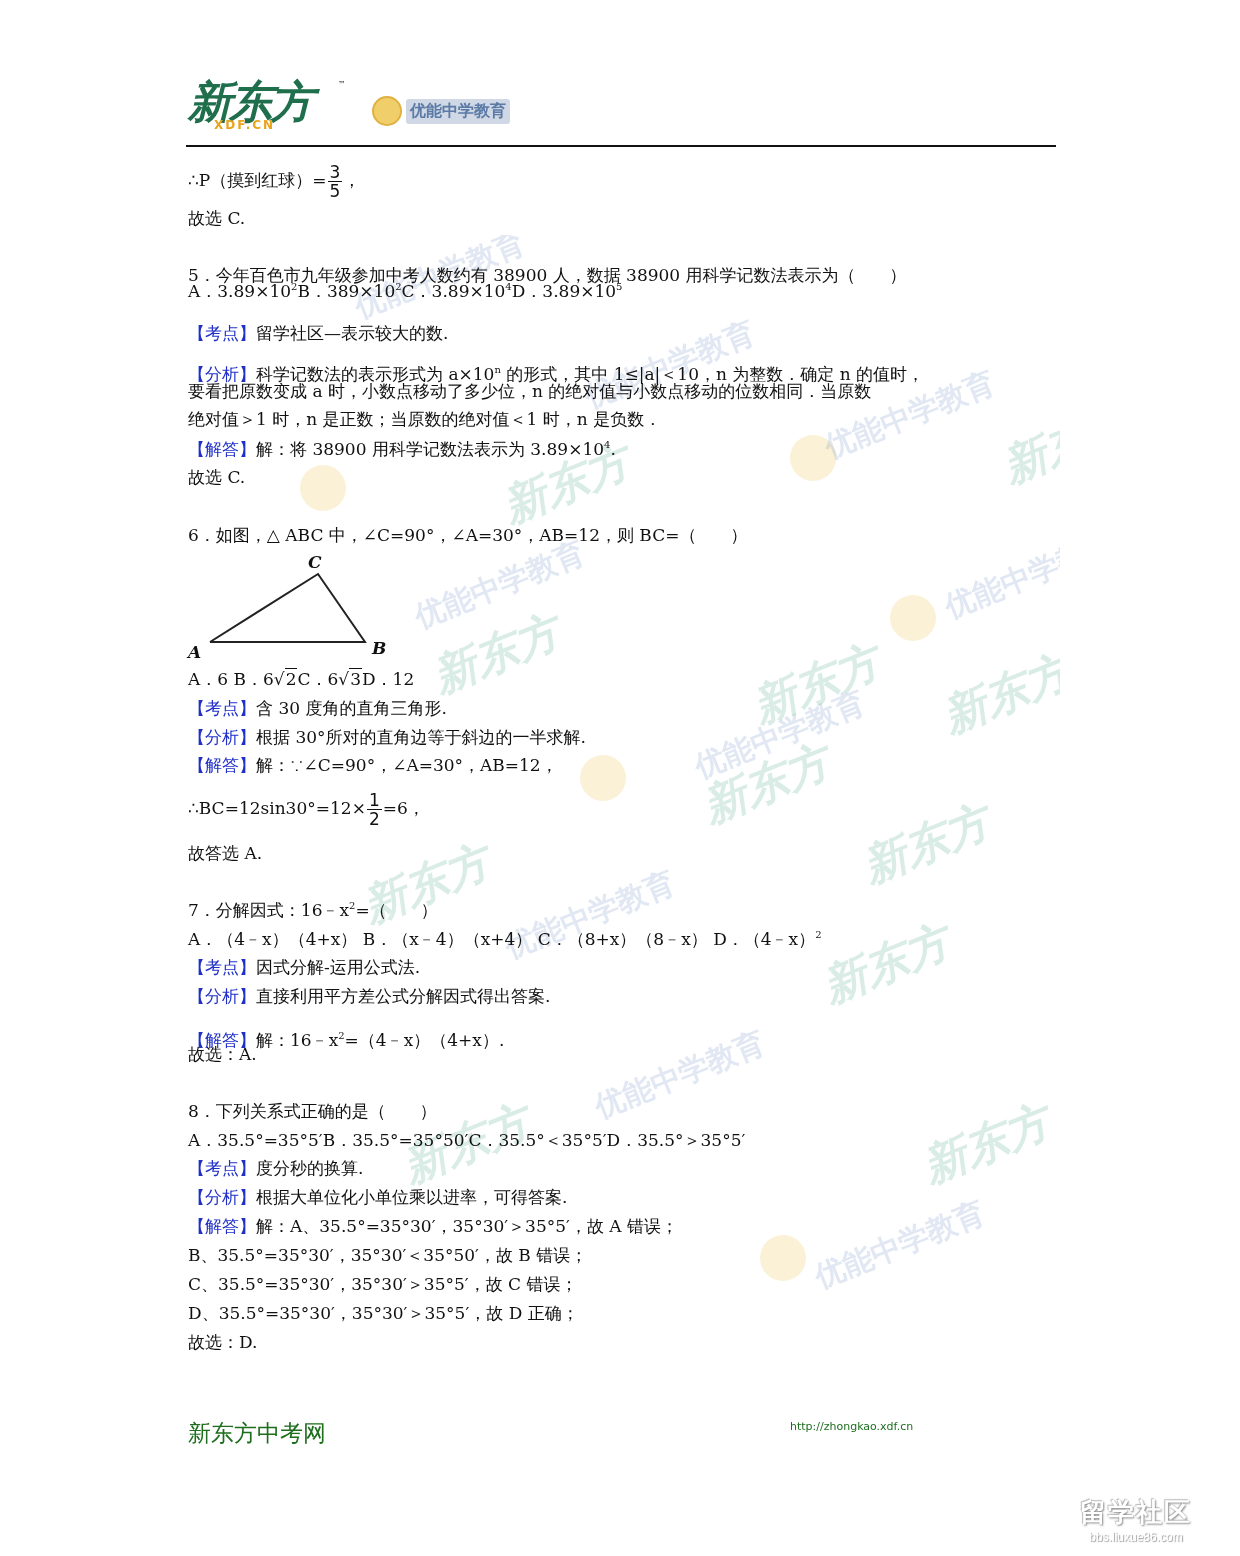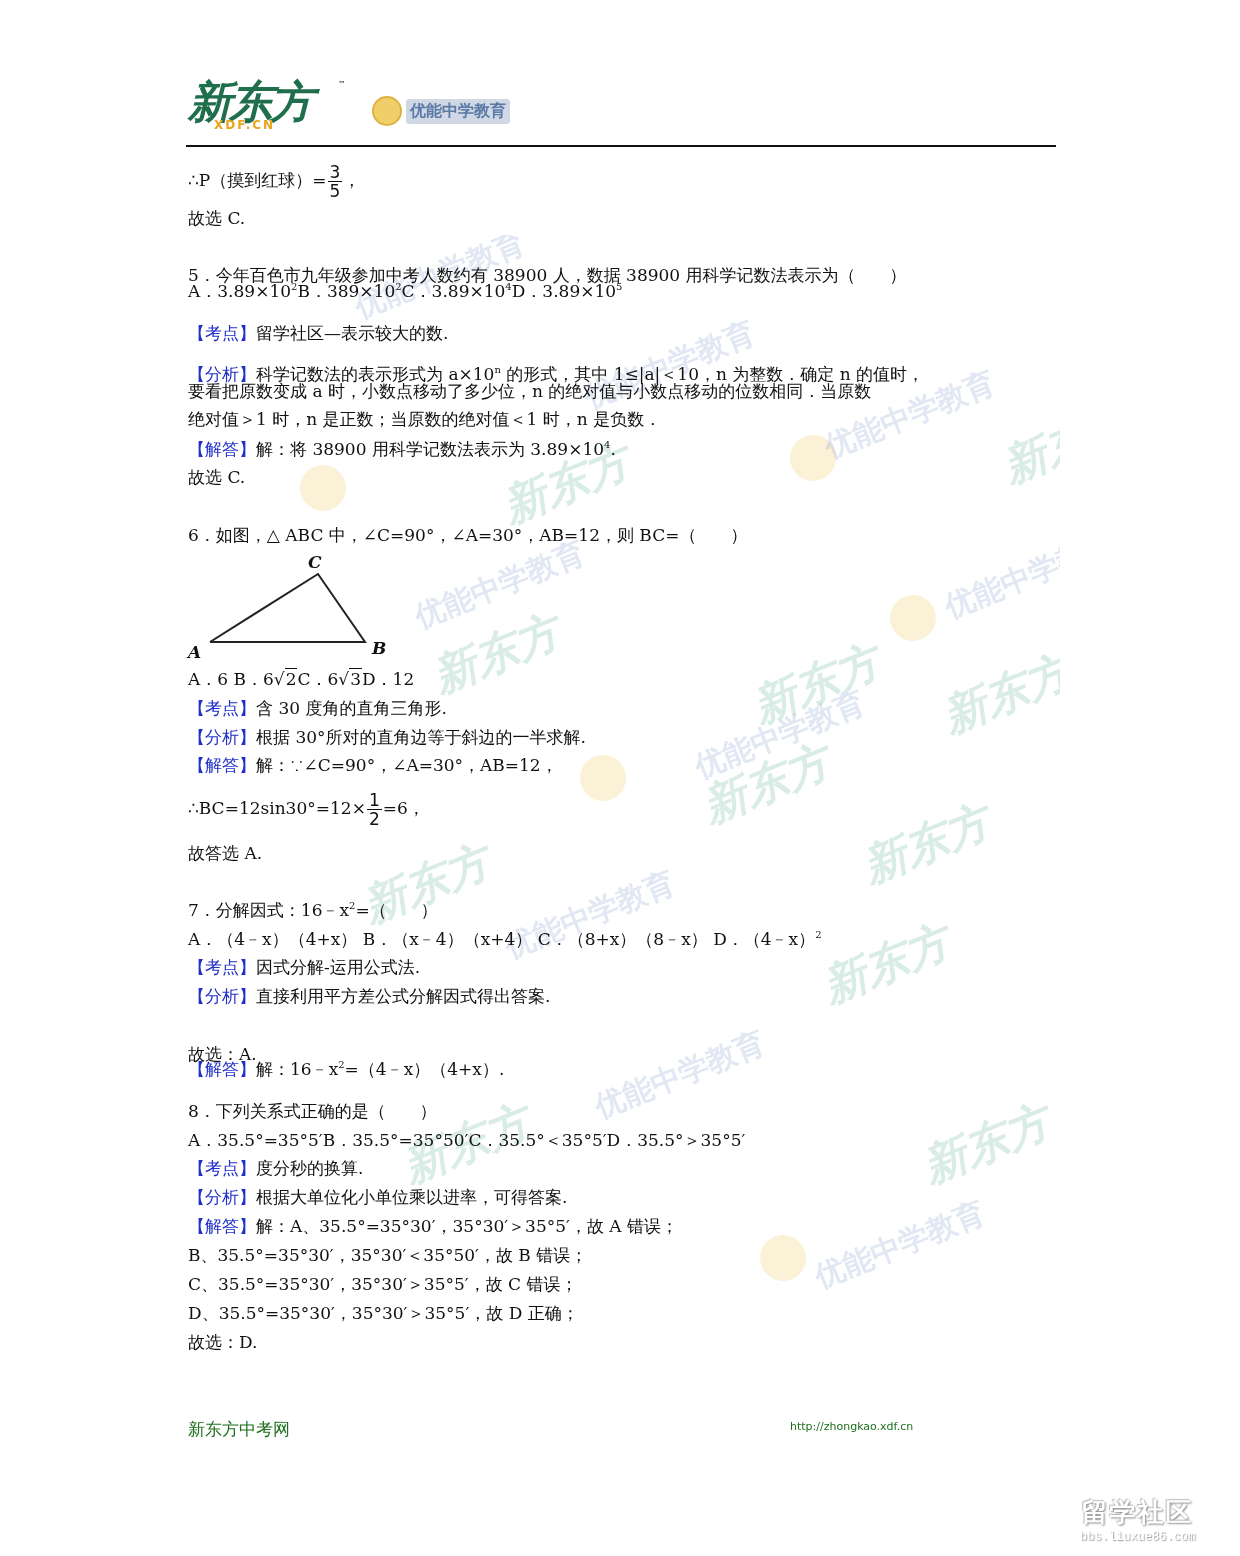--- a/index.html
+++ b/index.html
@@ -27,25 +27,25 @@
   .frac { display:inline-block; vertical-align:middle; text-align:center; font-family:"DejaVu Sans",sans-serif; font-size:17px; margin:0 1px; }
   .frac span { display:block; line-height:18px; }
   .frac .num { border-bottom:1px solid #111; padding:0 2px; }
   .sqrt { display:inline-block; }
   .sqrt .rad { border-top:1px solid #111; padding:0 1px; }
 
   .figure { position:absolute; left:188px; top:552px; width:220px; height:112px; }
   .figure svg { position:absolute; left:0; top:0; }
   .flabel { position:absolute; font-style:italic; font-weight:bold; font-size:17px; font-family:"DejaVu Serif",serif; }
 
-  .footer-left { position:absolute; left:188px; top:1418px; font-family:"DejaVu Sans",sans-serif; font-size:17px; color:#1e6e1e; }
+  .footer-left { position:absolute; left:188px; top:1418px; font-family:"DejaVu Sans",sans-serif; font-size:23px; color:#1e6e1e; }
   .footer-right { position:absolute; left:790px; top:1420px; font-family:"DejaVu Sans",sans-serif; font-size:11px; color:#1e6e1e; }
   .corner-wm { position:absolute; left:1080px; top:1495px; text-align:center; }
   .corner-wm .big { font-family:"DejaVu Sans",sans-serif; font-weight:bold; font-size:26px; color:#fff; text-shadow:1px 1px 2px #888, -1px -1px 1px #bbb; letter-spacing:2px; }
-  .corner-wm .small { font-family:Liberation Mono, monospace; font-size:12px; color:#fff; text-shadow:1px 1px 1px #999; }
+  .corner-wm .small { font-family:Liberation Sans, sans-serif; font-size:12px; color:#fff; text-shadow:1px 1px 1px #999; }
 </style>
 </head>
 <body>
 
 <div class="wm-layer">
   <div class="wm sun" style="left:120px;top:230px;"></div>
   <div class="wm yn" style="left:170px;top:20px;">优能中学教育</div>
   <div class="wm xdf" style="left:320px;top:220px;">新东方</div>
   <div class="wm yn" style="left:400px;top:110px;">优能中学教育</div>
   <div class="wm sun" style="left:610px;top:200px;"></div>
@@ -137,21 +137,21 @@
 </div>
 <div class="line" style="top:928px;">
   <span>A．（4﹣x）（4+x）  B．（x﹣4）（x+4）  C．（8+x）（8﹣x）  D．（4﹣x）</span><sup>2</sup>
 </div>
 <div class="line" style="top:956px;">
   <span class="tag">【考点】</span><span>因式分解-运用公式法.</span>
 </div>
 <div class="line" style="top:985px;">
   <span class="tag">【分析】</span><span>直接利用平方差公式分解因式得出答案.</span>
 </div>
-<div class="line" style="top:1058px;">
+<div class="line" style="top:1029px;">
   <span class="tag">【解答】</span><span>解：16﹣x</span><sup>2</sup><span>=（4﹣x）（4+x）.</span>
 </div>
 <div class="line" style="top:1043px;">故选：A.</div>
 
 <div class="line" style="top:1100px;">8．下列关系式正确的是（　　）</div>
 <div class="line" style="top:1129px;">A．35.5°=35°5′B．35.5°=35°50′C．35.5°＜35°5′D．35.5°＞35°5′</div>
 <div class="line" style="top:1157px;">
   <span class="tag">【考点】</span><span>度分秒的换算.</span>
 </div>
 <div class="line" style="top:1186px;">

